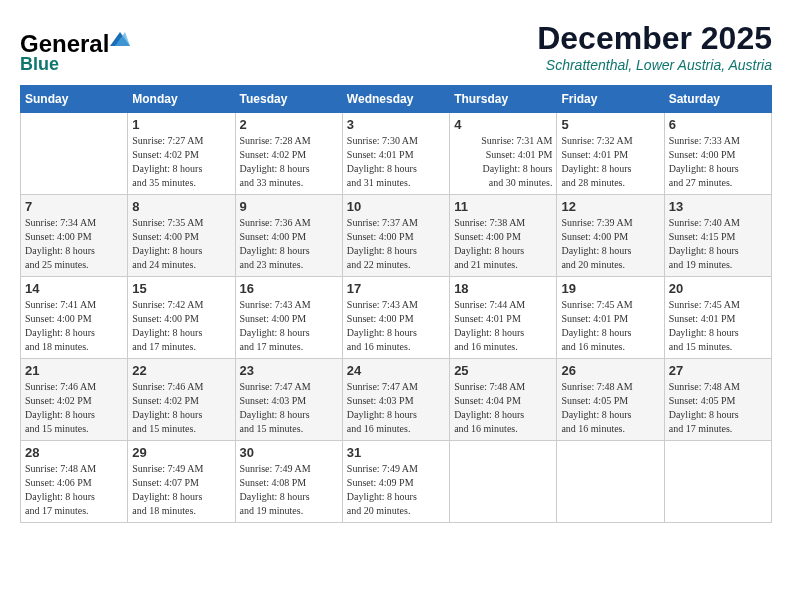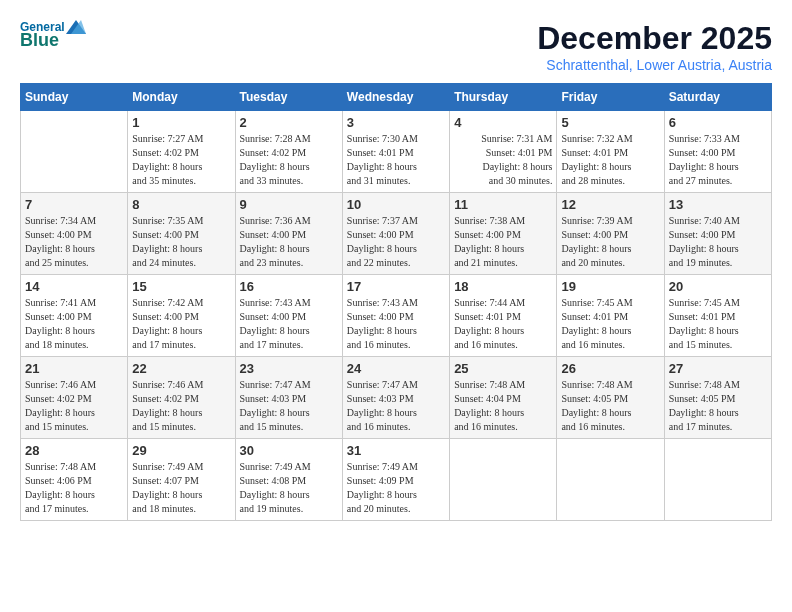--- a/index.html
+++ b/index.html
@@ -24,21 +24,22 @@
     .title-block {
       text-align: right;
     }
     .month-title {
       font-size: 32px;
       font-weight: bold;
       color: #0f172a;
     }
     .location {
       font-size: 14px;
-      color: #3b82f6;
+      color: #0f766e;
+      font-style: italic;
     }
     .calendar {
       width: 100%;
       border-collapse: collapse;
       font-size: 11px;
     }
     .calendar th {
       background-color: #2a6ebb;
       color: #fff;
       padding: 6px 4px;
@@ -77,21 +78,21 @@
     .row-white td {
       background-color: #ffffff;
     }
   </style>
 </head>
 <body>
 
 <div class="header">
   <div class="logo">
     <div style="display:flex; align-items:center;">
-      <span style="font-size:12px; font-weight:bold; color:#0369a1;">General</span>
+      <span style="font-size:24px; font-weight:bold; color:#000000;margin-top:10px;">General</span>
       <svg width="20" height="14" viewBox="0 0 20 14" style="margin:0 1px; vertical-align:middle;">
         <polygon points="0,14 10,0 20,14" fill="#1a6eb5"></polygon>
         <polygon points="5,14 15,0 20,14" fill="#4da6e0" opacity="0.7"></polygon>
       </svg>
     </div>
     <span style="font-size:18px; font-weight:bold; color:#0f766e; margin-top:-4px;">Blue</span>
   </div>
   <div class="title-block">
     <div class="month-title">December 2025</div>
     <div class="location">Schrattenthal, Lower Austria, Austria</div>
@@ -195,21 +196,21 @@
         <td>
           <span class="day-number">12</span>
           <div class="day-info" style="white-space: pre-line;">Sunrise: 7:39 AM
 Sunset: 4:00 PM
 Daylight: 8 hours
 and 20 minutes.</div>
         </td>
         <td>
           <span class="day-number">13</span>
           <div class="day-info" style="white-space: pre-line;">Sunrise: 7:40 AM
-Sunset: 4:00 PM
+Sunset: 4:15 PM
 Daylight: 8 hours
 and 19 minutes.</div>
         </td>
       </tr>
       <tr class="row-white">
         <td>
           <span class="day-number">14</span>
           <div class="day-info" style="white-space: pre-line;">Sunrise: 7:41 AM
 Sunset: 4:00 PM
 Daylight: 8 hours

